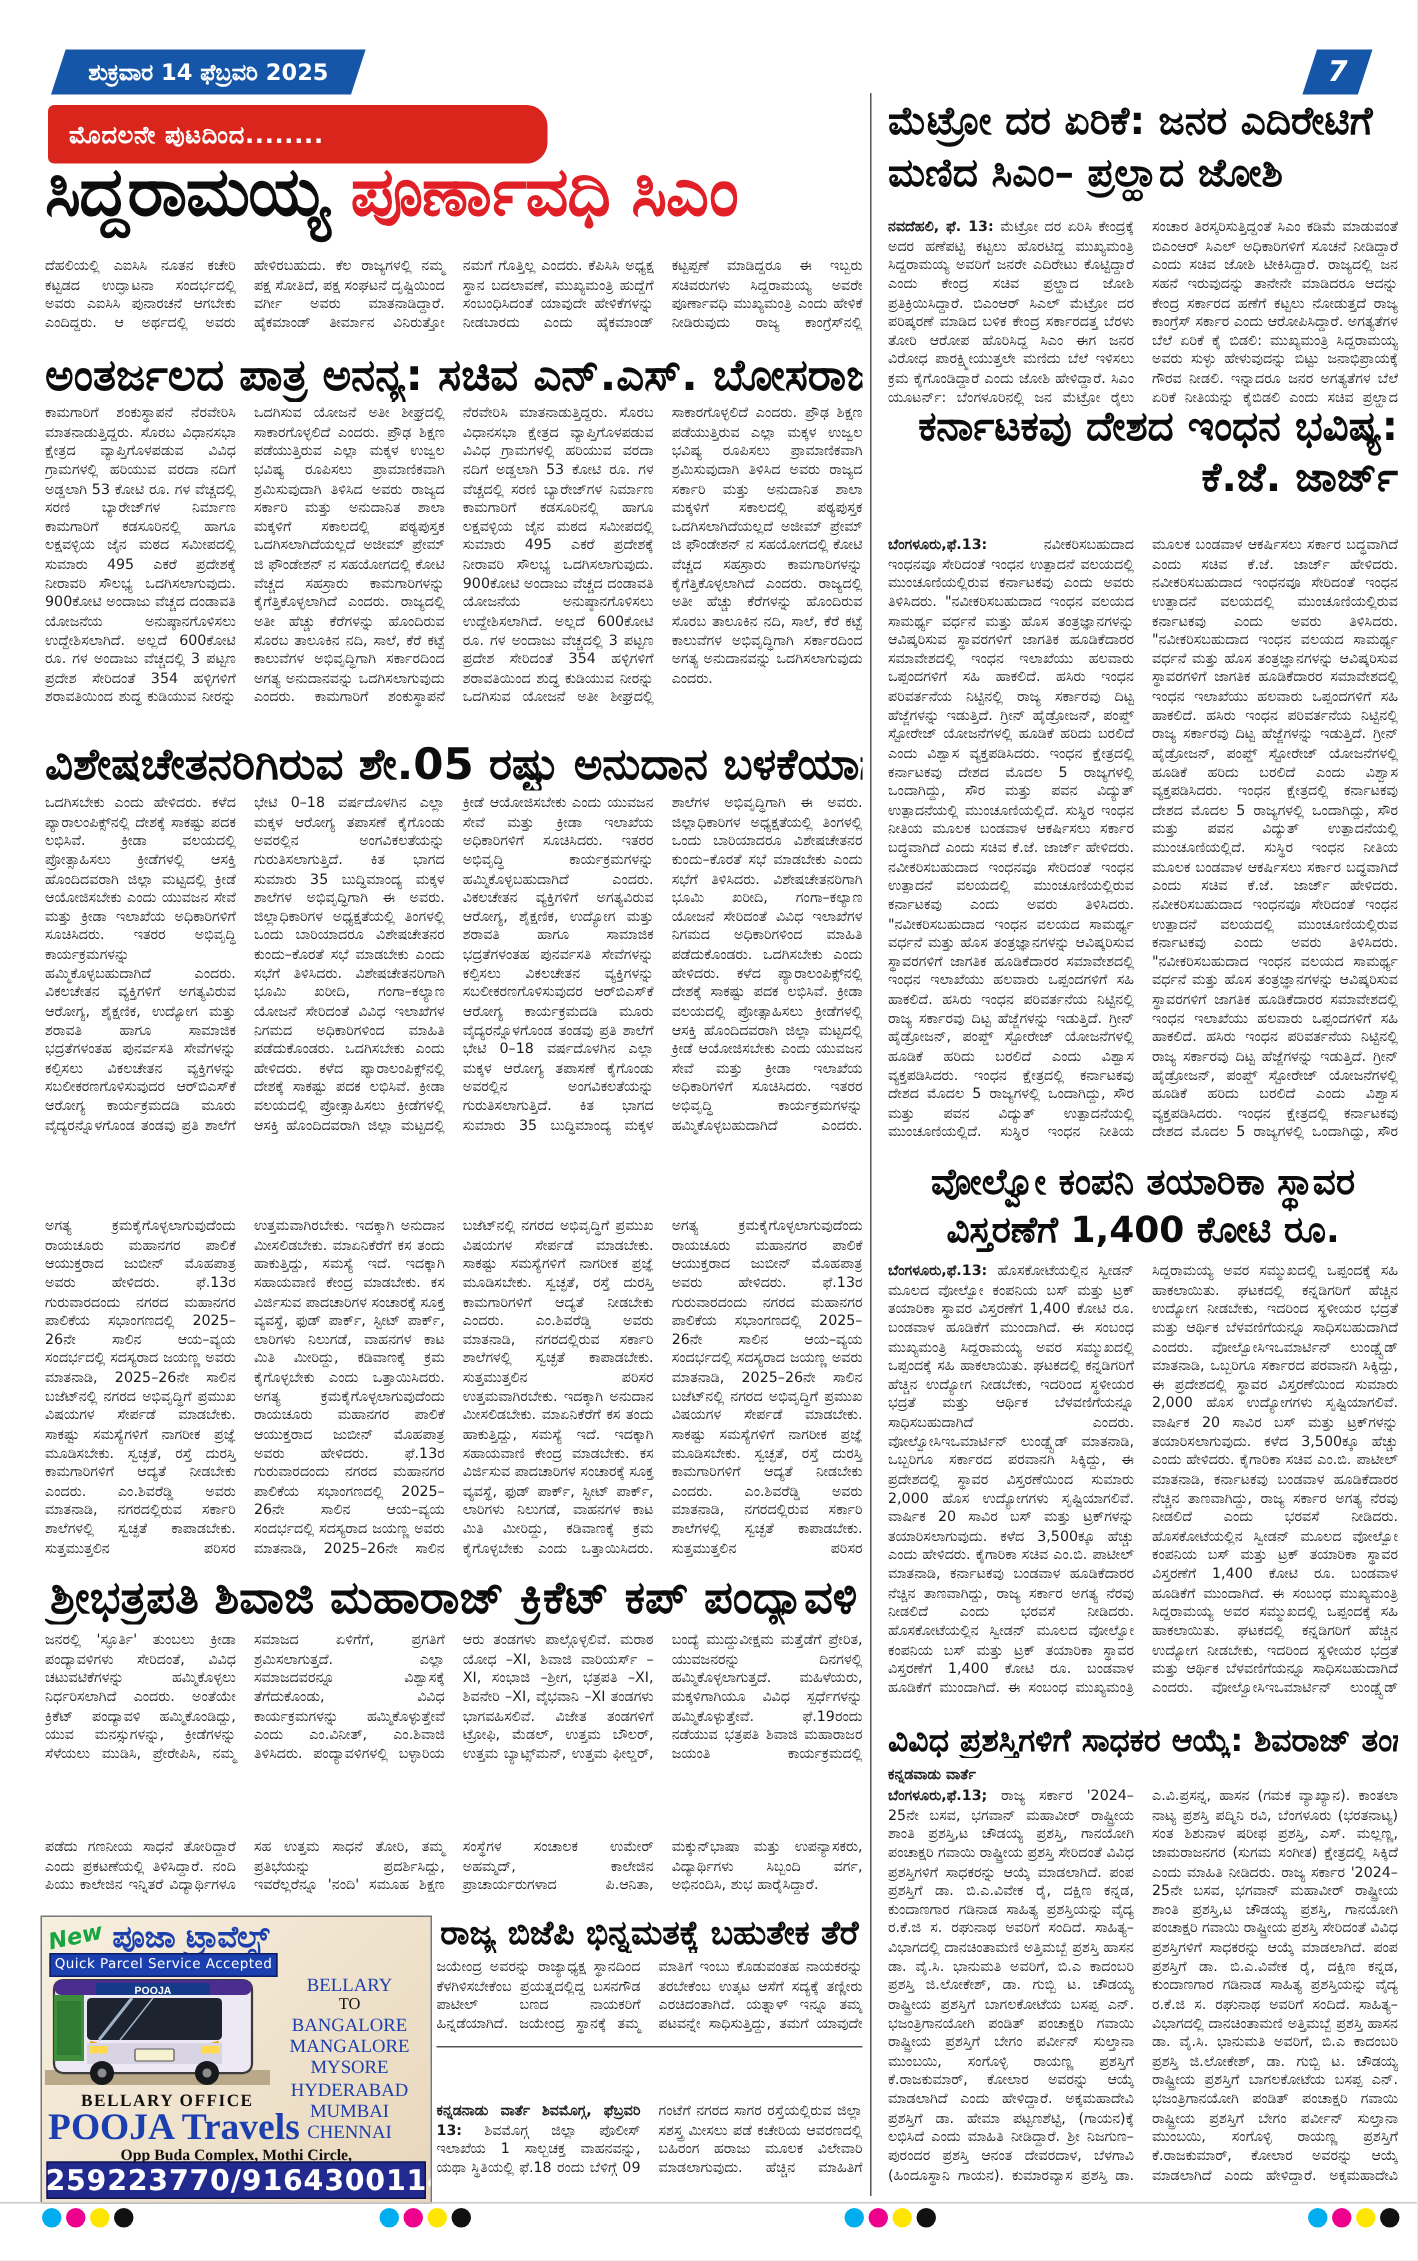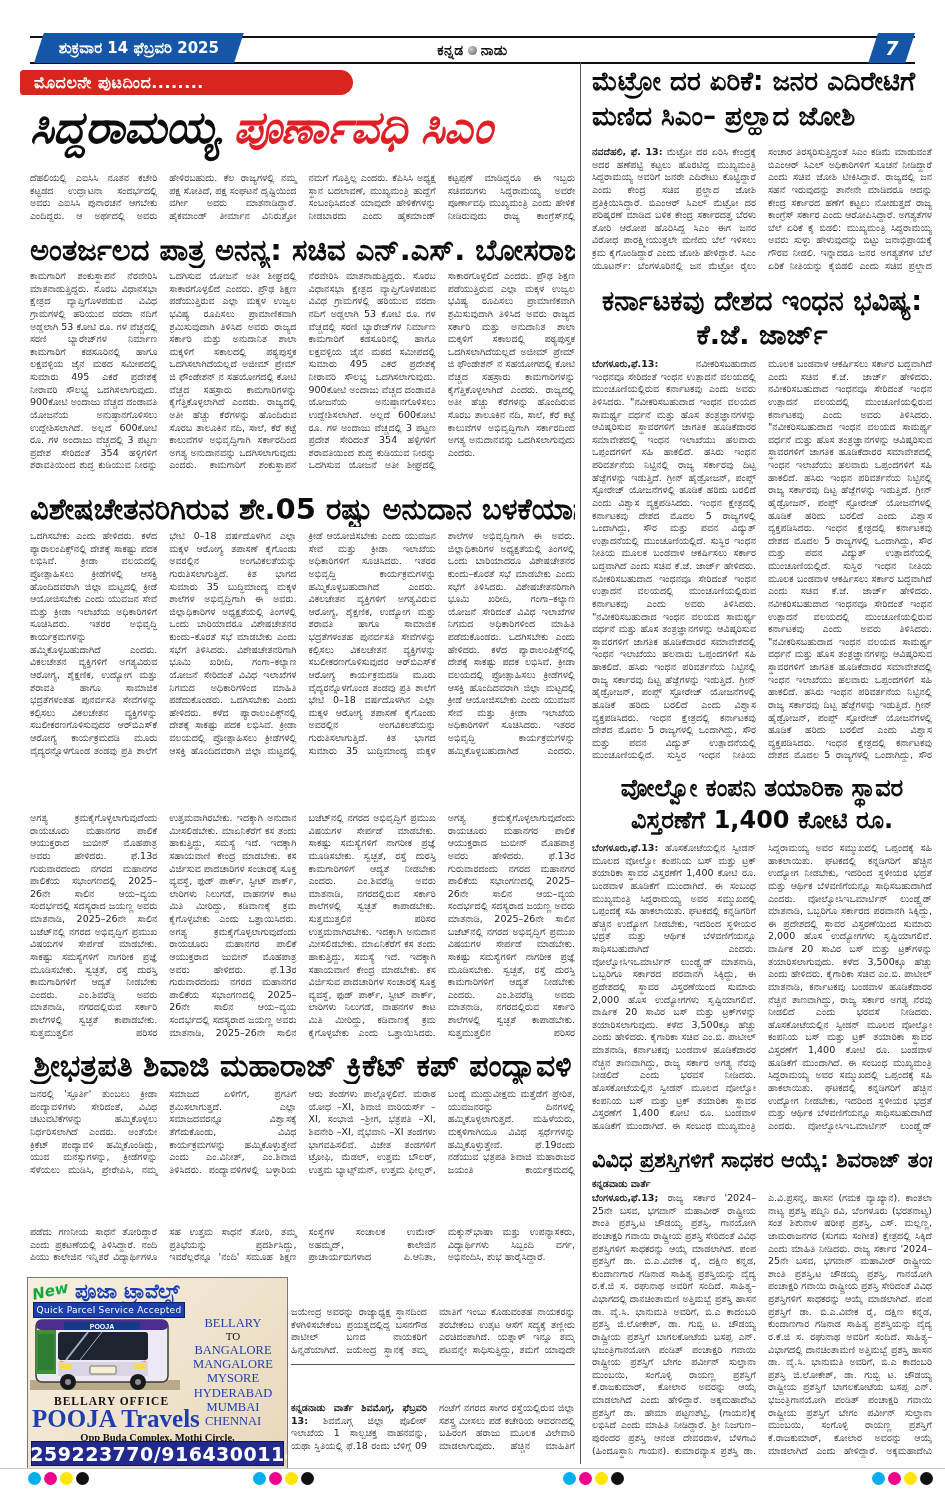--- a/index.html
+++ b/index.html
@@ -12,21 +12,21 @@
   .plate{background:#1656a8;color:#fff;font-weight:bold;display:flex;align-items:center;justify-content:center;}
   .skewL{transform:skewX(-18deg);transform-origin:bottom left;}
   .skewR{transform:skewX(-18deg);transform-origin:top right;}
   .unskew{transform:skewX(18deg);white-space:nowrap;}
   .masthead{font-weight:bold;color:#111;font-size:14px;letter-spacing:.5px;display:flex;align-items:center;gap:4px;justify-content:center;}
   .mastdot{width:9px;height:9px;border-radius:50%;background:radial-gradient(circle at 35% 35%,#cfcfcf,#5d5d5d);display:inline-block;}
 
   
   .tag{background:#d9251c;color:#fff;font-weight:bold;font-size:16px;display:flex;align-items:center;
        padding:0 14px;border-radius:4px 14px 14px 4px;letter-spacing:.5px;}
-  .lead-h{font-weight:800;font-size:45px;line-height:1.05;white-space:nowrap;letter-spacing:-1px;color:#0d0d0d;font-style:italic;}
+  .lead-h{font-weight:800;font-size:45px;line-height:1.05;white-space:nowrap;letter-spacing:-1px;color:#0d0d0d;}
   .lead-h .red{color:#e01f26;}
   .hl{font-weight:800;color:#0d0d0d;white-space:nowrap;overflow:hidden;}
   .center{text-align:center;}
 
   
   .body-text{text-align:justify;font-size:9.5px;line-height:1.33;color:#1d1d1d;overflow:hidden;column-gap:12px;
              text-rendering:optimizeSpeed;}
   .cols-4{column-count:4;}
   .cols-2{column-count:2;}
   .dateline{font-weight:bold;}
@@ -52,35 +52,28 @@
   
   .reg{display:flex;gap:3px;}
   .dot{width:13px;height:13px;border-radius:50%;}
   .dc{background:#00aeef;} .dm{background:#ec008c;} .dy{background:#ffe600;} .dk{background:#111;}
 </style>
 </head>
 <body>
 
 <div class="page">
 
-  <div class="abs strip" style="left:30px;top:36px;width:885px;height:24px;">
-    <div class="masthead" style="height:100%;">
-      <span>ಕನ್ನಡ</span>
-      <span class="mastdot"></span>
-      <span>ನಾಡು</span>
-    </div>
-  </div>
   <div class="abs plate skewL" style="left:34px;top:33px;width:200px;height:30px;font-size:15px;">
     <span class="unskew">ಶುಕ್ರವಾರ 14 ಫೆಬ್ರವರಿ 2025</span>
   </div>
   <div class="abs plate skewR" style="left:878px;top:33px;width:37px;height:30px;font-size:19px;font-style:italic;">
     <span class="unskew">7</span>
   </div>
 
-  <div class="abs tag" style="left:20px;top:70px;height:25px;min-width:300px;width:305px;">
+  <div class="abs tag" style="left:32px;top:70px;height:39px;min-width:300px;width:305px;">
     <span>ಮೊದಲನೇ ಪುಟದಿಂದ........</span>
   </div>
   <div class="abs lead-h" style="left:30px;top:104px;width:545px;height:62px;overflow:hidden;">
     <span>ಸಿದ್ದರಾಮಯ್ಯ</span><span class="red"> ಪೂರ್ಣಾವಧಿ ಸಿಎಂ</span>
   </div>
   <div class="abs body-text cols-4" style="left:30px;top:172px;width:545px;height:60px;">
     <span>ದೆಹಲಿಯಲ್ಲಿ ಎಐಸಿಸಿ ನೂತನ ಕಚೇರಿ ಕಟ್ಟಡದ ಉದ್ಘಾಟನಾ ಸಂದರ್ಭದಲ್ಲಿ ಅವರು ಎಐಸಿಸಿ ಪುನಾರಚನೆ ಆಗಬೇಕು ಎಂದಿದ್ದರು. ಆ ಅರ್ಥದಲ್ಲಿ ಅವರು ಹೇಳಿರಬಹುದು. ಕೆಲ ರಾಜ್ಯಗಳಲ್ಲಿ ನಮ್ಮ ಪಕ್ಷ ಸೋತಿದೆ, ಪಕ್ಷ ಸಂಘಟನೆ ದೃಷ್ಟಿಯಿಂದ ವರ್ಗೀ ಅವರು ಮಾತನಾಡಿದ್ದಾರೆ. ಹೈಕಮಾಂಡ್ ತೀರ್ಮಾನ ವಿನಿರುತ್ತೋ ನಮಗೆ ಗೊತ್ತಿಲ್ಲ ಎಂದರು. ಕೆಪಿಸಿಸಿ ಅಧ್ಯಕ್ಷ ಸ್ಥಾನ ಬದಲಾವಣೆ, ಮುಖ್ಯಮಂತ್ರಿ ಹುದ್ದೆಗೆ ಸಂಬಂಧಿಸಿದಂತೆ ಯಾವುದೇ ಹೇಳಿಕೆಗಳನ್ನು ನೀಡಬಾರದು ಎಂದು ಹೈಕಮಾಂಡ್ ಕಟ್ಟಪ್ಪಣೆ ಮಾಡಿದ್ದರೂ ಈ ಇಬ್ಬರು ಸಚಿವರುಗಳು ಸಿದ್ದರಾಮಯ್ಯ ಅವರೇ ಪೂರ್ಣಾವಧಿ ಮುಖ್ಯಮಂತ್ರಿ ಎಂದು ಹೇಳಿಕೆ ನೀಡಿರುವುದು ರಾಜ್ಯ ಕಾಂಗ್ರೆಸ್‌ನಲ್ಲಿ ಒಳಗೊಳಗೆ ರಾಜಕೀಯ ಬೆಳವಣಿಗೆಗಳು ನಡೆಯುತ್ತಿವೆ ಎಂಬುದನ್ನು ದೃಢೀಕರಿಸಿವೆ. ಕಲಬುರಗಿಯಲ್ಲಿ ನಿನ್ನೆ ಎಐಸಿಸಿ ಅಧ್ಯಕ್ಷ ಮಲ್ಲಿಕಾರ್ಜುನ ಖರ್ಗೆ ಅವರು ದೇಶದ ಎಲ್ಲೆಡೆ ಹಂತ ಹಂತವಾಗಿ ಪ್ರದೇಶ ಕಾಂಗ್ರೆಸ್ ಅಧ್ಯಕ್ಷರ ಬದಲಾವಣೆ ಮಾಡಿ, ನೂತನ ಅಧ್ಯಕ್ಷರ ನೇಮಕ ಮಾಡಲಾಗುತ್ತದೆ ಎಂದು ಹೇಳಿಕೆ ನೀಡಿರುವುದು ಕಾಂಗ್ರೆಸ್‌ನಲ್ಲಿ ಹೊಸ ಬೆಳವಣಿಗೆಗಳಿಗೆ ಕಾರಣವಾಗಿದೆ.</span>
   </div>
 
   <div class="abs hl" style="left:30px;top:233px;width:545px;font-size:29px;">ಅಂತರ್ಜಲದ ಪಾತ್ರ ಅನನ್ಯ: ಸಚಿವ ಎನ್.ಎಸ್. ಬೋಸರಾಜು</div>
@@ -146,40 +139,41 @@
 
     <div class="abs ad-office" style="left:26px;top:117px;">BELLARY OFFICE</div>
     <div class="abs ad-pooja" style="left:4px;top:127px;">POOJA Travels</div>
     <div class="abs ad-addr" style="left:0;top:153px;width:100%;">
       <div>Opp Buda Complex, Mothi Circle,</div>
       <div>Double Road, Belary</div>
     </div>
     <div class="abs ad-phone" style="left:3px;right:3px;bottom:2px;height:23px;">7259223770/9164300114</div>
   </div>
 
+  <div class="abs hl center" style="left:291px;top:1277px;width:284px;font-size:22px;">ರಾಜ್ಯ ಬಿಜೆಪಿ ಭಿನ್ನಮತಕ್ಕೆ ಬಹುತೇಕ ತೆರೆ</div>
   <div class="abs body-text cols-2" style="left:291px;top:1306px;width:284px;height:54px;">
     <span>ಜಯೇಂದ್ರ ಅವರನ್ನು ರಾಜ್ಯಾಧ್ಯಕ್ಷ ಸ್ಥಾನದಿಂದ ಕೆಳಗಿಳಿಸಬೇಕೆಂಬ ಪ್ರಯತ್ನದಲ್ಲಿದ್ದ ಬಸನಗೌಡ ಪಾಟೀಲ್ ಬಣದ ನಾಯಕರಿಗೆ ಹಿನ್ನಡೆಯಾಗಿದೆ. ಜಯೇಂದ್ರ ಸ್ಥಾನಕ್ಕೆ ತಮ್ಮ ಮಾತಿಗೆ ಇಂಬು ಕೊಡುವಂತಹ ನಾಯಕರನ್ನು ತರಬೇಕೆಂಬ ಉತ್ಕಟ ಆಸೆಗೆ ಸದ್ಯಕ್ಕೆ ತಣ್ಣೀರು ಎರಚಿದಂತಾಗಿದೆ. ಯತ್ನಾಳ್ ಇನ್ನೂ ತಮ್ಮ ಪಟವನ್ನೇ ಸಾಧಿಸುತ್ತಿದ್ದು, ತಮಗೆ ಯಾವುದೇ ನೋಟಿಸ್ ಬಂದಿಲ್ಲ, ಬಂದರೂ ಹೆದರುವುದಿಲ್ಲ ಎಂಬ ಉಡಾಫೆ ಮಾತುಗಳನ್ನೇ ಆಡುತ್ತಿದ್ದು, ಇದು ಎಲ್ಲಿಗೆ ಹೋಗಿ ನಿಲ್ಲುತ್ತದೆ ಎಂಬುದನ್ನು ವಿಜಯೇಂದ್ರ ಬಣ ಗಮನಿಸುತ್ತಿದೆ.</span>
   </div>
   <div class="abs hrule" style="left:291px;top:1364px;width:284px;"></div>
 
   <div class="abs body-text cols-2" style="left:291px;top:1402px;width:284px;height:60px;">
     <b class="dateline">ಕನ್ನಡನಾಡು ವಾರ್ತೆ</b>
     <b class="dateline">ಶಿವಮೊಗ್ಗ, ಫೆಬ್ರವರಿ 13:</b>
     <span>ಶಿವಮೊಗ್ಗ ಜಿಲ್ಲಾ ಪೊಲೀಸ್ ಇಲಾಖೆಯ 1 ಸಾಲ್ಬಚಕ್ತ ವಾಹನವನ್ನು, ಯಥಾ ಸ್ಥಿತಿಯಲ್ಲಿ ಫೆ.18 ರಂದು ಬೆಳಿಗ್ಗೆ 09 ಗಂಟೆಗೆ ನಗರದ ಸಾಗರ ರಸ್ತೆಯಲ್ಲಿರುವ ಜಿಲ್ಲಾ ಸಶಸ್ತ್ರ ಮೀಸಲು ಪಡೆ ಕಚೇರಿಯ ಆವರಣದಲ್ಲಿ ಬಹಿರಂಗ ಹರಾಜು ಮೂಲಕ ವಿಲೇವಾರಿ ಮಾಡಲಾಗುವುದು. ಹೆಚ್ಚಿನ ಮಾಹಿತಿಗೆ ಡಿಎಸ್‌ಪಿ, ಡಿಎಆರ್ ಶಿವಮೊಗ್ಗ ದೂ. ಸಂಖ್ಯೆ 08182–261412 ನ್ನು ಸಂಪರ್ಕಿಸಬಹುದೆಂದು ಜಿಲ್ಲಾ ಪೊಲೀಸ್ ಅಧೀಕ್ಷಕರು ತಿಳಿಸಿದ್ದಾರೆ.</span>
   </div>
 
   <div class="abs vrule" style="left:580px;top:62px;height:1402px;"></div>
 
   <div class="abs hl" style="left:592px;top:64px;width:340px;font-size:26px;white-space:normal;line-height:1.35;height:76px;">ಮೆಟ್ರೋ ದರ ಏರಿಕೆ: ಜನರ ಎದಿರೇಟಿಗೆ ಮಣಿದ ಸಿಎಂ– ಪ್ರಲ್ಹಾದ ಜೋಶಿ ಪ್ರತಿಕ್ರಿಯೆ</div>
   <div class="abs body-text cols-2" style="left:592px;top:146px;width:340px;height:128px;">
     <b class="dateline">ನವದೆಹಲಿ, ಫೆ. 13:</b>
     <span>ಮೆಟ್ರೋ ದರ ಏರಿಸಿ ಕೇಂದ್ರಕ್ಕೆ ಅದರ ಹಣೆಪಟ್ಟಿ ಕಟ್ಟಲು ಹೊರಟಿದ್ದ ಮುಖ್ಯಮಂತ್ರಿ ಸಿದ್ದರಾಮಯ್ಯ ಅವರಿಗೆ ಜನರೇ ಎದಿರೇಟು ಕೊಟ್ಟಿದ್ದಾರೆ ಎಂದು ಕೇಂದ್ರ ಸಚಿವ ಪ್ರಲ್ಹಾದ ಜೋಶಿ ಪ್ರತಿಕ್ರಿಯಿಸಿದ್ದಾರೆ. ಬಿಎಂಆರ್ ಸಿಎಲ್ ಮೆಟ್ರೋ ದರ ಪರಿಷ್ಕರಣೆ ಮಾಡಿದ ಬಳಿಕ ಕೇಂದ್ರ ಸರ್ಕಾರದತ್ತ ಬೆರಳು ತೋರಿ ಆರೋಪ ಹೊರಿಸಿದ್ದ ಸಿಎಂ ಈಗ ಜನರ ವಿರೋಧ ಪಾರಕ್ಷ್ಮೀಯುತ್ತಲೇ ಮಣಿದು ಬೆಲೆ ಇಳಿಸಲು ಕ್ರಮ ಕೈಗೊಂಡಿದ್ದಾರೆ ಎಂದು ಜೋಶಿ ಹೇಳಿದ್ದಾರೆ. ಸಿಎಂ ಯೂಟರ್ನ್: ಬೆಂಗಳೂರಿನಲ್ಲಿ ಜನ ಮೆಟ್ರೋ ರೈಲು ಸಂಚಾರ ತಿರಸ್ಕರಿಸುತ್ತಿದ್ದಂತೆ ಸಿಎಂ ಕಡಿಮೆ ಮಾಡುವಂತೆ ಬಿಎಂಆರ್ ಸಿಎಲ್ ಅಧಿಕಾರಿಗಳಿಗೆ ಸೂಚನೆ ನೀಡಿದ್ದಾರೆ ಎಂದು ಸಚಿವ ಜೋಶಿ ಟೀಕಿಸಿದ್ದಾರೆ. ರಾಜ್ಯದಲ್ಲಿ ಜನ ಸಹನೆ ಇರುವುದನ್ನು ತಾನೇನೇ ಮಾಡಿದರೂ ಆದನ್ನು ಕೇಂದ್ರ ಸರ್ಕಾರದ ಹಣೆಗೆ ಕಟ್ಟಲು ನೋಡುತ್ತದೆ ರಾಜ್ಯ ಕಾಂಗ್ರೆಸ್ ಸರ್ಕಾರ ಎಂದು ಆರೋಪಿಸಿದ್ದಾರೆ. ಅಗತ್ಯತೆಗಳ ಬೆಲೆ ಏರಿಕೆ ಕೈ ಬಿಡಲಿ: ಮುಖ್ಯಮಂತ್ರಿ ಸಿದ್ದರಾಮಯ್ಯ ಅವರು ಸುಳ್ಳು ಹೇಳುವುದನ್ನು ಬಿಟ್ಟು ಜನಾಭಿಪ್ರಾಯಕ್ಕೆ ಗೌರವ ನೀಡಲಿ. ಇನ್ನಾದರೂ ಜನರ ಅಗತ್ಯತೆಗಳ ಬೆಲೆ ಏರಿಕೆ ನೀತಿಯನ್ನು ಕೈಬಿಡಲಿ ಎಂದು ಸಚಿವ ಪ್ರಲ್ಹಾದ ಜೋಶಿ ಸಾಮಾಜಿಕ ಜಾಲತಾಣ ಟ್ವೀಟ್ ಯಾತ್ರೆಯಲ್ಲಿ ಆಗ್ರಹಿಸಿದ್ದಾರೆ.</span>
   </div>
 
-  <div class="abs hl center" style="left:592px;top:284px;width:340px;font-size:27px;white-space:normal;line-height:1.25;height:72px;">ಕರ್ನಾಟಕವು ದೇಶದ ಇಂಧನ ಭವಿಷ್ಯ: ಕೆ.ಜೆ. ಜಾರ್ಜ್</div>
+  <div class="abs hl center" style="left:592px;top:268px;width:340px;font-size:27px;white-space:normal;line-height:1.25;height:72px;text-align:right;">ಕರ್ನಾಟಕವು ದೇಶದ ಇಂಧನ ಭವಿಷ್ಯ: ಕೆ.ಜೆ. ಜಾರ್ಜ್</div>
   <div class="abs body-text cols-2" style="left:592px;top:358px;width:340px;height:408px;">
     <b class="dateline">ಬೆಂಗಳೂರು,ಫೆ.13:</b>
     <span>ನವೀಕರಿಸಬಹುದಾದ ಇಂಧನವೂ ಸೇರಿದಂತೆ ಇಂಧನ ಉತ್ಪಾದನೆ ವಲಯದಲ್ಲಿ ಮುಂಚೂಣಿಯಲ್ಲಿರುವ ಕರ್ನಾಟಕವು ಎಂದು ಅವರು ತಿಳಿಸಿದರು. "ನವೀಕರಿಸಬಹುದಾದ ಇಂಧನ ವಲಯದ ಸಾಮರ್ಥ್ಯ ವರ್ಧನೆ ಮತ್ತು ಹೊಸ ತಂತ್ರಜ್ಞಾನಗಳನ್ನು ಆವಿಷ್ಕರಿಸುವ ಸ್ಥಾವರಗಳಿಗೆ ಜಾಗತಿಕ ಹೂಡಿಕೆದಾರರ ಸಮಾವೇಶದಲ್ಲಿ ಇಂಧನ ಇಲಾಖೆಯು ಹಲವಾರು ಒಪ್ಪಂದಗಳಿಗೆ ಸಹಿ ಹಾಕಲಿದೆ. ಹಸಿರು ಇಂಧನ ಪರಿವರ್ತನೆಯ ನಿಟ್ಟಿನಲ್ಲಿ ರಾಜ್ಯ ಸರ್ಕಾರವು ದಿಟ್ಟ ಹೆಜ್ಜೆಗಳನ್ನು ಇಡುತ್ತಿದೆ. ಗ್ರೀನ್ ಹೈಡ್ರೋಜನ್, ಪಂಪ್ಡ್ ಸ್ಟೋರೇಜ್ ಯೋಜನೆಗಳಲ್ಲಿ ಹೂಡಿಕೆ ಹರಿದು ಬರಲಿದೆ ಎಂದು ವಿಶ್ವಾಸ ವ್ಯಕ್ತಪಡಿಸಿದರು. ಇಂಧನ ಕ್ಷೇತ್ರದಲ್ಲಿ ಕರ್ನಾಟಕವು ದೇಶದ ಮೊದಲ 5 ರಾಜ್ಯಗಳಲ್ಲಿ ಒಂದಾಗಿದ್ದು, ಸೌರ ಮತ್ತು ಪವನ ವಿದ್ಯುತ್ ಉತ್ಪಾದನೆಯಲ್ಲಿ ಮುಂಚೂಣಿಯಲ್ಲಿದೆ. ಸುಸ್ಥಿರ ಇಂಧನ ನೀತಿಯ ಮೂಲಕ ಬಂಡವಾಳ ಆಕರ್ಷಿಸಲು ಸರ್ಕಾರ ಬದ್ಧವಾಗಿದೆ ಎಂದು ಸಚಿವ ಕೆ.ಜೆ. ಜಾರ್ಜ್ ಹೇಳಿದರು. ನವೀಕರಿಸಬಹುದಾದ ಇಂಧನವೂ ಸೇರಿದಂತೆ ಇಂಧನ ಉತ್ಪಾದನೆ ವಲಯದಲ್ಲಿ ಮುಂಚೂಣಿಯಲ್ಲಿರುವ ಕರ್ನಾಟಕವು ಎಂದು ಅವರು ತಿಳಿಸಿದರು. "ನವೀಕರಿಸಬಹುದಾದ ಇಂಧನ ವಲಯದ ಸಾಮರ್ಥ್ಯ ವರ್ಧನೆ ಮತ್ತು ಹೊಸ ತಂತ್ರಜ್ಞಾನಗಳನ್ನು ಆವಿಷ್ಕರಿಸುವ ಸ್ಥಾವರಗಳಿಗೆ ಜಾಗತಿಕ ಹೂಡಿಕೆದಾರರ ಸಮಾವೇಶದಲ್ಲಿ ಇಂಧನ ಇಲಾಖೆಯು ಹಲವಾರು ಒಪ್ಪಂದಗಳಿಗೆ ಸಹಿ ಹಾಕಲಿದೆ. ಹಸಿರು ಇಂಧನ ಪರಿವರ್ತನೆಯ ನಿಟ್ಟಿನಲ್ಲಿ ರಾಜ್ಯ ಸರ್ಕಾರವು ದಿಟ್ಟ ಹೆಜ್ಜೆಗಳನ್ನು ಇಡುತ್ತಿದೆ. ಗ್ರೀನ್ ಹೈಡ್ರೋಜನ್, ಪಂಪ್ಡ್ ಸ್ಟೋರೇಜ್ ಯೋಜನೆಗಳಲ್ಲಿ ಹೂಡಿಕೆ ಹರಿದು ಬರಲಿದೆ ಎಂದು ವಿಶ್ವಾಸ ವ್ಯಕ್ತಪಡಿಸಿದರು. ಇಂಧನ ಕ್ಷೇತ್ರದಲ್ಲಿ ಕರ್ನಾಟಕವು ದೇಶದ ಮೊದಲ 5 ರಾಜ್ಯಗಳಲ್ಲಿ ಒಂದಾಗಿದ್ದು, ಸೌರ ಮತ್ತು ಪವನ ವಿದ್ಯುತ್ ಉತ್ಪಾದನೆಯಲ್ಲಿ ಮುಂಚೂಣಿಯಲ್ಲಿದೆ. ಸುಸ್ಥಿರ ಇಂಧನ ನೀತಿಯ ಮೂಲಕ ಬಂಡವಾಳ ಆಕರ್ಷಿಸಲು ಸರ್ಕಾರ ಬದ್ಧವಾಗಿದೆ ಎಂದು ಸಚಿವ ಕೆ.ಜೆ. ಜಾರ್ಜ್ ಹೇಳಿದರು. ನವೀಕರಿಸಬಹುದಾದ ಇಂಧನವೂ ಸೇರಿದಂತೆ ಇಂಧನ ಉತ್ಪಾದನೆ ವಲಯದಲ್ಲಿ ಮುಂಚೂಣಿಯಲ್ಲಿರುವ ಕರ್ನಾಟಕವು ಎಂದು ಅವರು ತಿಳಿಸಿದರು. "ನವೀಕರಿಸಬಹುದಾದ ಇಂಧನ ವಲಯದ ಸಾಮರ್ಥ್ಯ ವರ್ಧನೆ ಮತ್ತು ಹೊಸ ತಂತ್ರಜ್ಞಾನಗಳನ್ನು ಆವಿಷ್ಕರಿಸುವ ಸ್ಥಾವರಗಳಿಗೆ ಜಾಗತಿಕ ಹೂಡಿಕೆದಾರರ ಸಮಾವೇಶದಲ್ಲಿ ಇಂಧನ ಇಲಾಖೆಯು ಹಲವಾರು ಒಪ್ಪಂದಗಳಿಗೆ ಸಹಿ ಹಾಕಲಿದೆ. ಹಸಿರು ಇಂಧನ ಪರಿವರ್ತನೆಯ ನಿಟ್ಟಿನಲ್ಲಿ ರಾಜ್ಯ ಸರ್ಕಾರವು ದಿಟ್ಟ ಹೆಜ್ಜೆಗಳನ್ನು ಇಡುತ್ತಿದೆ. ಗ್ರೀನ್ ಹೈಡ್ರೋಜನ್, ಪಂಪ್ಡ್ ಸ್ಟೋರೇಜ್ ಯೋಜನೆಗಳಲ್ಲಿ ಹೂಡಿಕೆ ಹರಿದು ಬರಲಿದೆ ಎಂದು ವಿಶ್ವಾಸ ವ್ಯಕ್ತಪಡಿಸಿದರು. ಇಂಧನ ಕ್ಷೇತ್ರದಲ್ಲಿ ಕರ್ನಾಟಕವು ದೇಶದ ಮೊದಲ 5 ರಾಜ್ಯಗಳಲ್ಲಿ ಒಂದಾಗಿದ್ದು, ಸೌರ ಮತ್ತು ಪವನ ವಿದ್ಯುತ್ ಉತ್ಪಾದನೆಯಲ್ಲಿ ಮುಂಚೂಣಿಯಲ್ಲಿದೆ. ಸುಸ್ಥಿರ ಇಂಧನ ನೀತಿಯ ಮೂಲಕ ಬಂಡವಾಳ ಆಕರ್ಷಿಸಲು ಸರ್ಕಾರ ಬದ್ಧವಾಗಿದೆ ಎಂದು ಸಚಿವ ಕೆ.ಜೆ. ಜಾರ್ಜ್ ಹೇಳಿದರು. ನವೀಕರಿಸಬಹುದಾದ ಇಂಧನವೂ ಸೇರಿದಂತೆ ಇಂಧನ ಉತ್ಪಾದನೆ ವಲಯದಲ್ಲಿ ಮುಂಚೂಣಿಯಲ್ಲಿರುವ ಕರ್ನಾಟಕವು ಎಂದು ಅವರು ತಿಳಿಸಿದರು. "ನವೀಕರಿಸಬಹುದಾದ ಇಂಧನ ವಲಯದ ಸಾಮರ್ಥ್ಯ ವರ್ಧನೆ ಮತ್ತು ಹೊಸ ತಂತ್ರಜ್ಞಾನಗಳನ್ನು ಆವಿಷ್ಕರಿಸುವ ಸ್ಥಾವರಗಳಿಗೆ ಜಾಗತಿಕ ಹೂಡಿಕೆದಾರರ ಸಮಾವೇಶದಲ್ಲಿ ಇಂಧನ ಇಲಾಖೆಯು ಹಲವಾರು ಒಪ್ಪಂದಗಳಿಗೆ ಸಹಿ ಹಾಕಲಿದೆ. ಹಸಿರು ಇಂಧನ ಪರಿವರ್ತನೆಯ ನಿಟ್ಟಿನಲ್ಲಿ ರಾಜ್ಯ ಸರ್ಕಾರವು ದಿಟ್ಟ ಹೆಜ್ಜೆಗಳನ್ನು ಇಡುತ್ತಿದೆ. ಗ್ರೀನ್ ಹೈಡ್ರೋಜನ್, ಪಂಪ್ಡ್ ಸ್ಟೋರೇಜ್ ಯೋಜನೆಗಳಲ್ಲಿ ಹೂಡಿಕೆ ಹರಿದು ಬರಲಿದೆ ಎಂದು ವಿಶ್ವಾಸ ವ್ಯಕ್ತಪಡಿಸಿದರು. ಇಂಧನ ಕ್ಷೇತ್ರದಲ್ಲಿ ಕರ್ನಾಟಕವು ದೇಶದ ಮೊದಲ 5 ರಾಜ್ಯಗಳಲ್ಲಿ ಒಂದಾಗಿದ್ದು, ಸೌರ ಮತ್ತು ಪವನ ವಿದ್ಯುತ್ ಉತ್ಪಾದನೆಯಲ್ಲಿ ಮುಂಚೂಣಿಯಲ್ಲಿದೆ. ಸುಸ್ಥಿರ ಇಂಧನ ನೀತಿಯ ಮೂಲಕ ಬಂಡವಾಳ ಆಕರ್ಷಿಸಲು ಸರ್ಕಾರ ಬದ್ಧವಾಗಿದೆ ಎಂದು ಸಚಿವ ಕೆ.ಜೆ. ಜಾರ್ಜ್ ಹೇಳಿದರು.</span>
   </div>
 
   <div class="abs hl center" style="left:592px;top:772px;width:340px;font-size:24px;white-space:normal;line-height:1.35;height:64px;">ವೋಲ್ವೋ ಕಂಪನಿ ತಯಾರಿಕಾ ಸ್ಥಾವರ ವಿಸ್ತರಣೆಗೆ 1,400 ಕೋಟಿ ರೂ. ಬಂಡವಾಳ ಹೂಡಿಕೆ</div>
   <div class="abs body-text cols-2" style="left:592px;top:842px;width:340px;height:300px;">
     <b class="dateline">ಬೆಂಗಳೂರು,ಫೆ.13:</b>
     <span>ಹೊಸಕೋಟೆಯಲ್ಲಿನ ಸ್ವೀಡನ್ ಮೂಲದ ವೋಲ್ವೋ ಕಂಪನಿಯ ಬಸ್ ಮತ್ತು ಟ್ರಕ್ ತಯಾರಿಕಾ ಸ್ಥಾವರ ವಿಸ್ತರಣೆಗೆ 1,400 ಕೋಟಿ ರೂ. ಬಂಡವಾಳ ಹೂಡಿಕೆಗೆ ಮುಂದಾಗಿದೆ. ಈ ಸಂಬಂಧ ಮುಖ್ಯಮಂತ್ರಿ ಸಿದ್ದರಾಮಯ್ಯ ಅವರ ಸಮ್ಮುಖದಲ್ಲಿ ಒಪ್ಪಂದಕ್ಕೆ ಸಹಿ ಹಾಕಲಾಯಿತು. ಘಟಕದಲ್ಲಿ ಕನ್ನಡಿಗರಿಗೆ ಹೆಚ್ಚಿನ ಉದ್ಯೋಗ ನೀಡಬೇಕು, ಇದರಿಂದ ಸ್ಥಳೀಯರ ಭದ್ರತೆ ಮತ್ತು ಆರ್ಥಿಕ ಬೆಳವಣಿಗೆಯನ್ನೂ ಸಾಧಿಸಬಹುದಾಗಿದೆ ಎಂದರು. ವೋಲ್ವೋಸಿಇಒಮಾರ್ಟಿನ್ ಲುಂಡ್ಷ್ಟೆಡ್ ಮಾತನಾಡಿ, ಒಬ್ಬರಿಗೂ ಸರ್ಕಾರದ ಪರವಾನಗಿ ಸಿಕ್ಕಿದ್ದು, ಈ ಪ್ರದೇಶದಲ್ಲಿ ಸ್ಥಾವರ ವಿಸ್ತರಣೆಯಿಂದ ಸುಮಾರು 2,000 ಹೊಸ ಉದ್ಯೋಗಗಳು ಸೃಷ್ಟಿಯಾಗಲಿವೆ. ವಾರ್ಷಿಕ 20 ಸಾವಿರ ಬಸ್ ಮತ್ತು ಟ್ರಕ್‌ಗಳನ್ನು ತಯಾರಿಸಲಾಗುವುದು. ಕಳೆದ 3,500ಕ್ಕೂ ಹೆಚ್ಚು ಎಂದು ಹೇಳಿದರು. ಕೈಗಾರಿಕಾ ಸಚಿವ ಎಂ.ಬಿ. ಪಾಟೀಲ್ ಮಾತನಾಡಿ, ಕರ್ನಾಟಕವು ಬಂಡವಾಳ ಹೂಡಿಕೆದಾರರ ನೆಚ್ಚಿನ ತಾಣವಾಗಿದ್ದು, ರಾಜ್ಯ ಸರ್ಕಾರ ಅಗತ್ಯ ನೆರವು ನೀಡಲಿದೆ ಎಂದು ಭರವಸೆ ನೀಡಿದರು. ಹೊಸಕೋಟೆಯಲ್ಲಿನ ಸ್ವೀಡನ್ ಮೂಲದ ವೋಲ್ವೋ ಕಂಪನಿಯ ಬಸ್ ಮತ್ತು ಟ್ರಕ್ ತಯಾರಿಕಾ ಸ್ಥಾವರ ವಿಸ್ತರಣೆಗೆ 1,400 ಕೋಟಿ ರೂ. ಬಂಡವಾಳ ಹೂಡಿಕೆಗೆ ಮುಂದಾಗಿದೆ. ಈ ಸಂಬಂಧ ಮುಖ್ಯಮಂತ್ರಿ ಸಿದ್ದರಾಮಯ್ಯ ಅವರ ಸಮ್ಮುಖದಲ್ಲಿ ಒಪ್ಪಂದಕ್ಕೆ ಸಹಿ ಹಾಕಲಾಯಿತು. ಘಟಕದಲ್ಲಿ ಕನ್ನಡಿಗರಿಗೆ ಹೆಚ್ಚಿನ ಉದ್ಯೋಗ ನೀಡಬೇಕು, ಇದರಿಂದ ಸ್ಥಳೀಯರ ಭದ್ರತೆ ಮತ್ತು ಆರ್ಥಿಕ ಬೆಳವಣಿಗೆಯನ್ನೂ ಸಾಧಿಸಬಹುದಾಗಿದೆ ಎಂದರು. ವೋಲ್ವೋಸಿಇಒಮಾರ್ಟಿನ್ ಲುಂಡ್ಷ್ಟೆಡ್ ಮಾತನಾಡಿ, ಒಬ್ಬರಿಗೂ ಸರ್ಕಾರದ ಪರವಾನಗಿ ಸಿಕ್ಕಿದ್ದು, ಈ ಪ್ರದೇಶದಲ್ಲಿ ಸ್ಥಾವರ ವಿಸ್ತರಣೆಯಿಂದ ಸುಮಾರು 2,000 ಹೊಸ ಉದ್ಯೋಗಗಳು ಸೃಷ್ಟಿಯಾಗಲಿವೆ. ವಾರ್ಷಿಕ 20 ಸಾವಿರ ಬಸ್ ಮತ್ತು ಟ್ರಕ್‌ಗಳನ್ನು ತಯಾರಿಸಲಾಗುವುದು. ಕಳೆದ 3,500ಕ್ಕೂ ಹೆಚ್ಚು ಎಂದು ಹೇಳಿದರು. ಕೈಗಾರಿಕಾ ಸಚಿವ ಎಂ.ಬಿ. ಪಾಟೀಲ್ ಮಾತನಾಡಿ, ಕರ್ನಾಟಕವು ಬಂಡವಾಳ ಹೂಡಿಕೆದಾರರ ನೆಚ್ಚಿನ ತಾಣವಾಗಿದ್ದು, ರಾಜ್ಯ ಸರ್ಕಾರ ಅಗತ್ಯ ನೆರವು ನೀಡಲಿದೆ ಎಂದು ಭರವಸೆ ನೀಡಿದರು. ಹೊಸಕೋಟೆಯಲ್ಲಿನ ಸ್ವೀಡನ್ ಮೂಲದ ವೋಲ್ವೋ ಕಂಪನಿಯ ಬಸ್ ಮತ್ತು ಟ್ರಕ್ ತಯಾರಿಕಾ ಸ್ಥಾವರ ವಿಸ್ತರಣೆಗೆ 1,400 ಕೋಟಿ ರೂ. ಬಂಡವಾಳ ಹೂಡಿಕೆಗೆ ಮುಂದಾಗಿದೆ. ಈ ಸಂಬಂಧ ಮುಖ್ಯಮಂತ್ರಿ ಸಿದ್ದರಾಮಯ್ಯ ಅವರ ಸಮ್ಮುಖದಲ್ಲಿ ಒಪ್ಪಂದಕ್ಕೆ ಸಹಿ ಹಾಕಲಾಯಿತು. ಘಟಕದಲ್ಲಿ ಕನ್ನಡಿಗರಿಗೆ ಹೆಚ್ಚಿನ ಉದ್ಯೋಗ ನೀಡಬೇಕು, ಇದರಿಂದ ಸ್ಥಳೀಯರ ಭದ್ರತೆ ಮತ್ತು ಆರ್ಥಿಕ ಬೆಳವಣಿಗೆಯನ್ನೂ ಸಾಧಿಸಬಹುದಾಗಿದೆ ಎಂದರು. ವೋಲ್ವೋಸಿಇಒಮಾರ್ಟಿನ್ ಲುಂಡ್ಷ್ಟೆಡ್ ಮಾತನಾಡಿ, ಒಬ್ಬರಿಗೂ ಸರ್ಕಾರದ ಪರವಾನಗಿ ಸಿಕ್ಕಿದ್ದು, ಈ ಪ್ರದೇಶದಲ್ಲಿ ಸ್ಥಾವರ ವಿಸ್ತರಣೆಯಿಂದ ಸುಮಾರು 2,000 ಹೊಸ ಉದ್ಯೋಗಗಳು ಸೃಷ್ಟಿಯಾಗಲಿವೆ. ವಾರ್ಷಿಕ 20 ಸಾವಿರ ಬಸ್ ಮತ್ತು ಟ್ರಕ್‌ಗಳನ್ನು ತಯಾರಿಸಲಾಗುವುದು. ಕಳೆದ 3,500ಕ್ಕೂ ಹೆಚ್ಚು ಎಂದು ಹೇಳಿದರು. ಕೈಗಾರಿಕಾ ಸಚಿವ ಎಂ.ಬಿ. ಪಾಟೀಲ್ ಮಾತನಾಡಿ, ಕರ್ನಾಟಕವು ಬಂಡವಾಳ ಹೂಡಿಕೆದಾರರ ನೆಚ್ಚಿನ ತಾಣವಾಗಿದ್ದು, ರಾಜ್ಯ ಸರ್ಕಾರ ಅಗತ್ಯ ನೆರವು ನೀಡಲಿದೆ ಎಂದು ಭರವಸೆ ನೀಡಿದರು.</span>
   </div>

